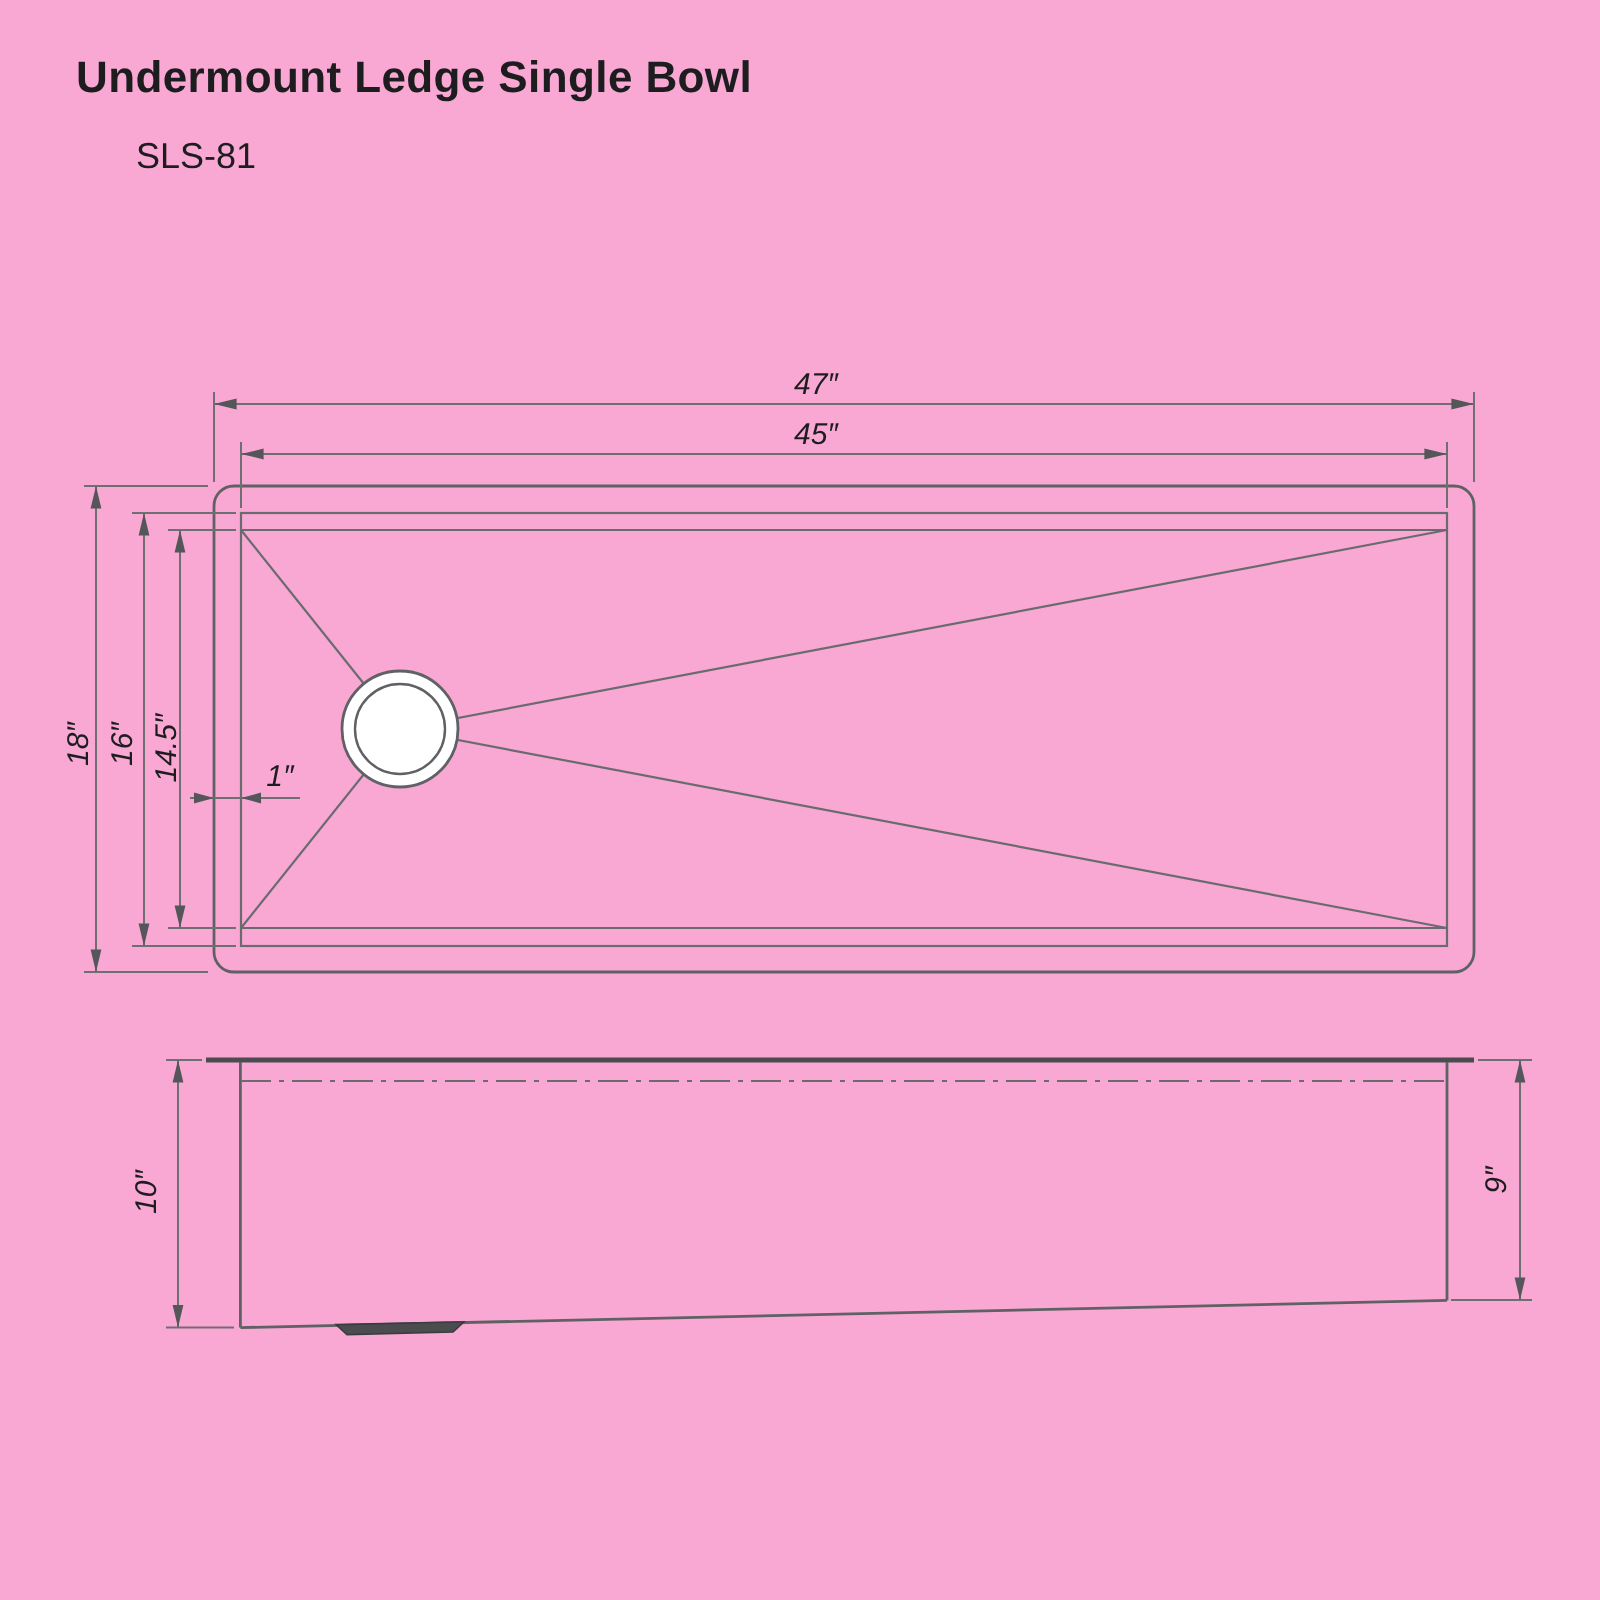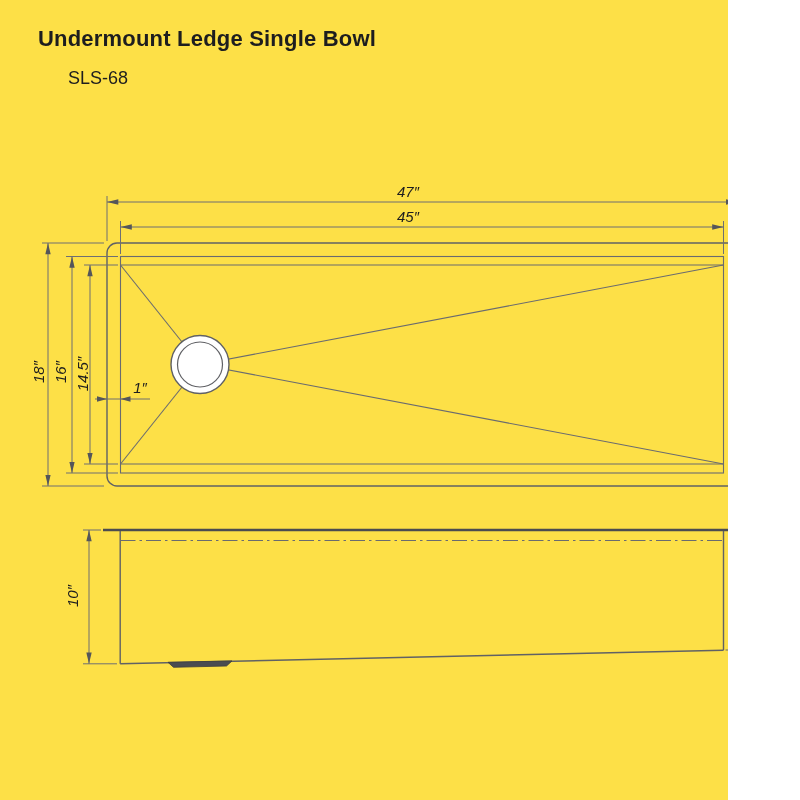--- a/index.html
+++ b/index.html
@@ -3,23 +3,23 @@
 <meta charset="utf-8">
 <style>
   html, body {
     margin: 0;
     padding: 0;
     background: #ffffff;
     font-family: "Liberation Sans", sans-serif;
   }
   .canvas {
     position: relative;
-    width: 728px;
+    width: 800px;
     height: 800px;
-    background: #fde047;
+    background: #f9a8d4;
     overflow: hidden;
   }
   .doc-title {
     position: absolute;
     left: 38px;
     top: 26px;
     font-size: 22px;
     font-weight: 700;
     letter-spacing: 0.2px;
     color: #1d1d1f;
@@ -43,21 +43,21 @@
     font-style: italic;
     fill: #1d1d1f;
   }
 </style>
 </head>
 <body>
 
 <div class="canvas">
 
   <div class="doc-title">Undermount Ledge Single Bowl</div>
-  <div class="doc-model">SLS-68</div>
+  <div class="doc-model">SLS-81</div>
 
   <svg width="800" height="800" viewBox="0 0 800 800">
     <defs>
       <marker id="dimArrow" viewBox="0 0 12 8" markerWidth="12" markerHeight="8" refX="11.5" refY="4" orient="auto-start-reverse" markerUnits="userSpaceOnUse">
         <path d="M0.2,1.3 L11.5,4 L0.2,6.7 Z" fill="#55565a"></path>
       </marker>
     </defs>
 
     <g>
 

